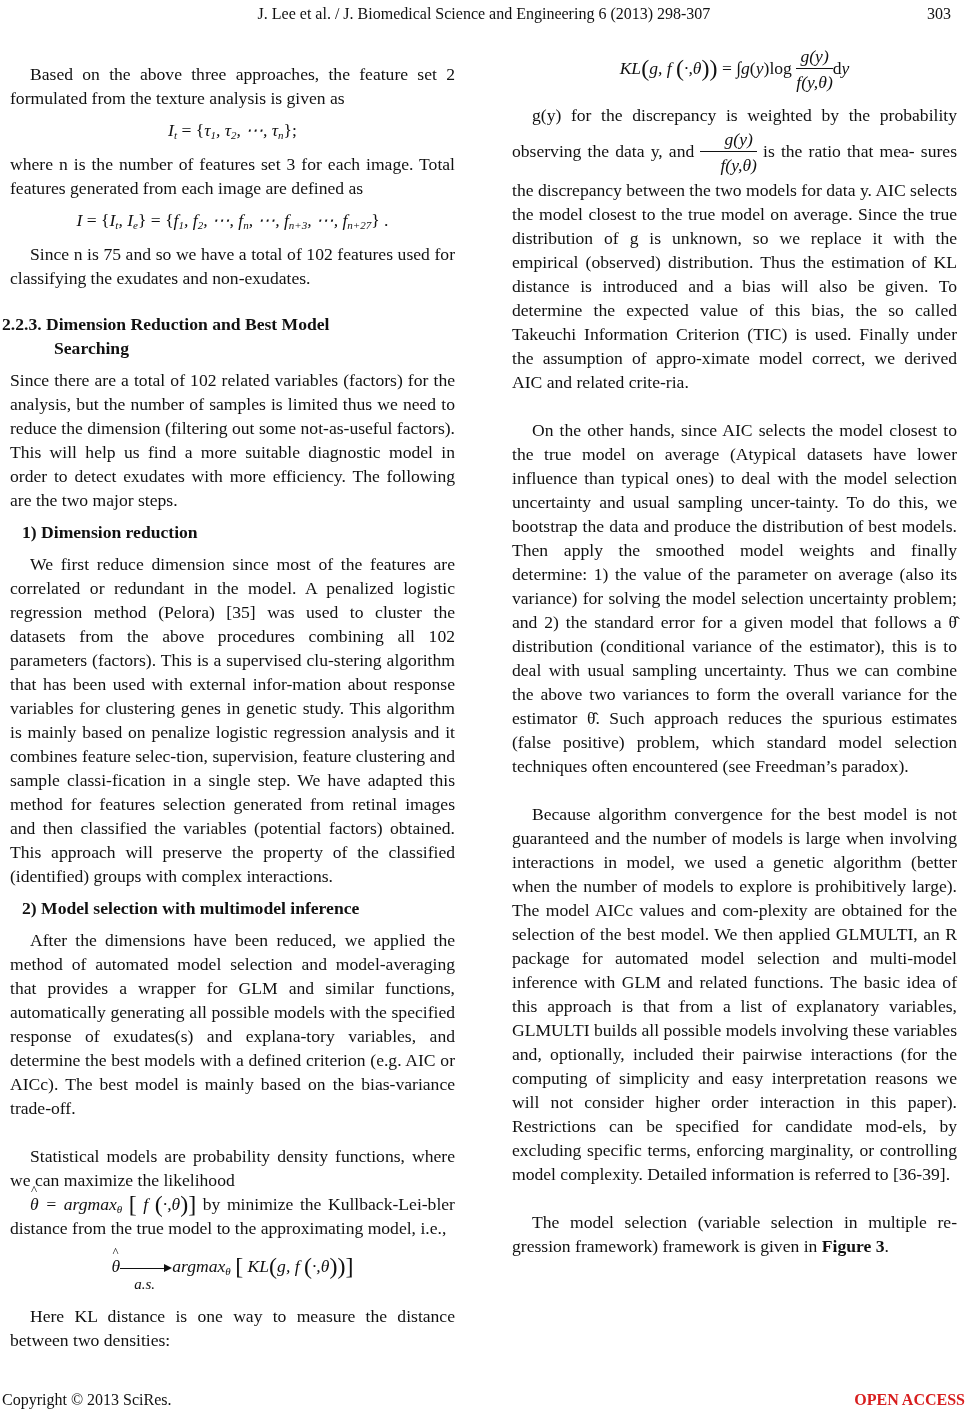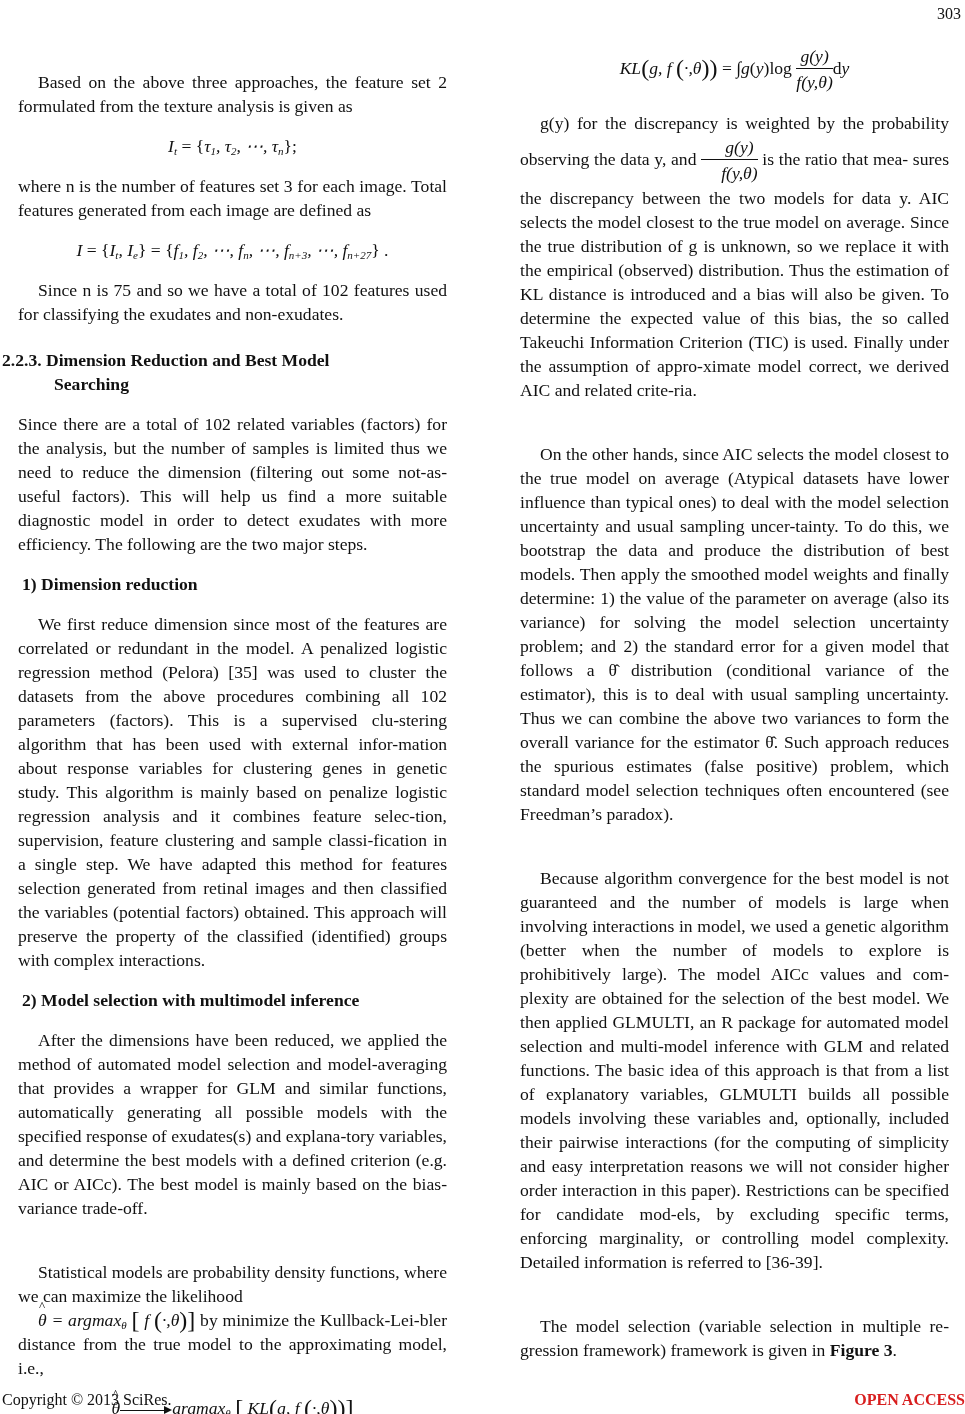--- a/index.html
+++ b/index.html
@@ -4,25 +4,25 @@
 <style>
   html, body { margin: 0; padding: 0; background: #ffffff; }
   body {
     width: 965px; height: 1414px; position: relative; overflow: hidden;
     font-family: "Liberation Serif", "DejaVu Serif", serif;
     color: #111; font-size: 17.6px; line-height: 24px;
   }
   .header { position: absolute; top: 2px; left: 0; width: 965px; height: 24px; font-size: 16px; }
   .header .title { position: absolute; left: 0; width: 800px; text-align: center; left: 0; }
   .header .title { left: 0; right: 0; width: 800px; left: 84px; }
-  .header .pgnum { position: absolute; right: 4px; top: 0; }
+  .header .pgnum { position: absolute; right: 14px; top: 0; }
   .col { position: absolute; top: 54px; width: 461px; }
   .col.left { left: 2px; }
   .col.right { left: 504px; }
-  p { margin: 16px; text-align: justify; text-align-last: auto; }
+  p { margin: 8px; text-align: justify; text-align-last: auto; }
   .ind { text-indent: 20px; }
   .eq { text-align: center; margin: 8px 0 10px 0; font-style: italic; white-space: nowrap; }
   .eq span.up { font-style: normal; }
   sub { font-size: 11px; vertical-align: -3px; line-height: 0; }
   .sec { font-weight: bold; margin-top: 22px; }
   .sec .cont { display: block; padding-left: 52px; }
   .subhead { font-weight: bold; padding-left: 20px; }
   .gap { height: 8px; }
   .frac { display: inline-block; vertical-align: middle; text-align: right; font-style: italic; }
   .frac .num { display: block; border-bottom: 1px solid #111; padding: 0 4px; line-height: 24px; }
@@ -35,20 +35,21 @@
   .hat::before { content: "^"; position: absolute; top: -14px; left: 1px; font-size: 13px; font-style: normal; }
   .arrow { display: inline-block; position: relative; width: 52px; height: 12px; vertical-align: middle; }
   .arrow::before { content: ""; position: absolute; left: 0; right: 6px; top: 6px; border-top: 1px solid #111; }
   .arrow::after { content: ""; position: absolute; right: 0; top: 2px; border-left: 8px solid #111; border-top: 4px solid transparent; border-bottom: 4px solid transparent; }
   .arrow .as { position: absolute; top: 10px; left: 14px; font-size: 15px; font-style: italic; }
 </style>
 </head>
 <body>
 
 <div class="header">
+  <span class="title">J. Lee et al. / J. Biomedical Science and Engineering 6 (2013) 298-307</span>
   <span class="pgnum">303</span>
 </div>
 
 <div class="col left">
   <p class="ind">Based on the above three approaches, the feature set 2 formulated from the texture analysis is given as</p>
   <div class="eq">
     I<sub>t</sub> <span class="up">= {</span>τ<sub>1</sub>, τ<sub>2</sub>, ⋯, τ<sub>n</sub><span class="up">};</span>
   </div>
   <p>where n is the number of features set 3 for each image. Total features generated from each image are defined as</p>
   <div class="eq">

